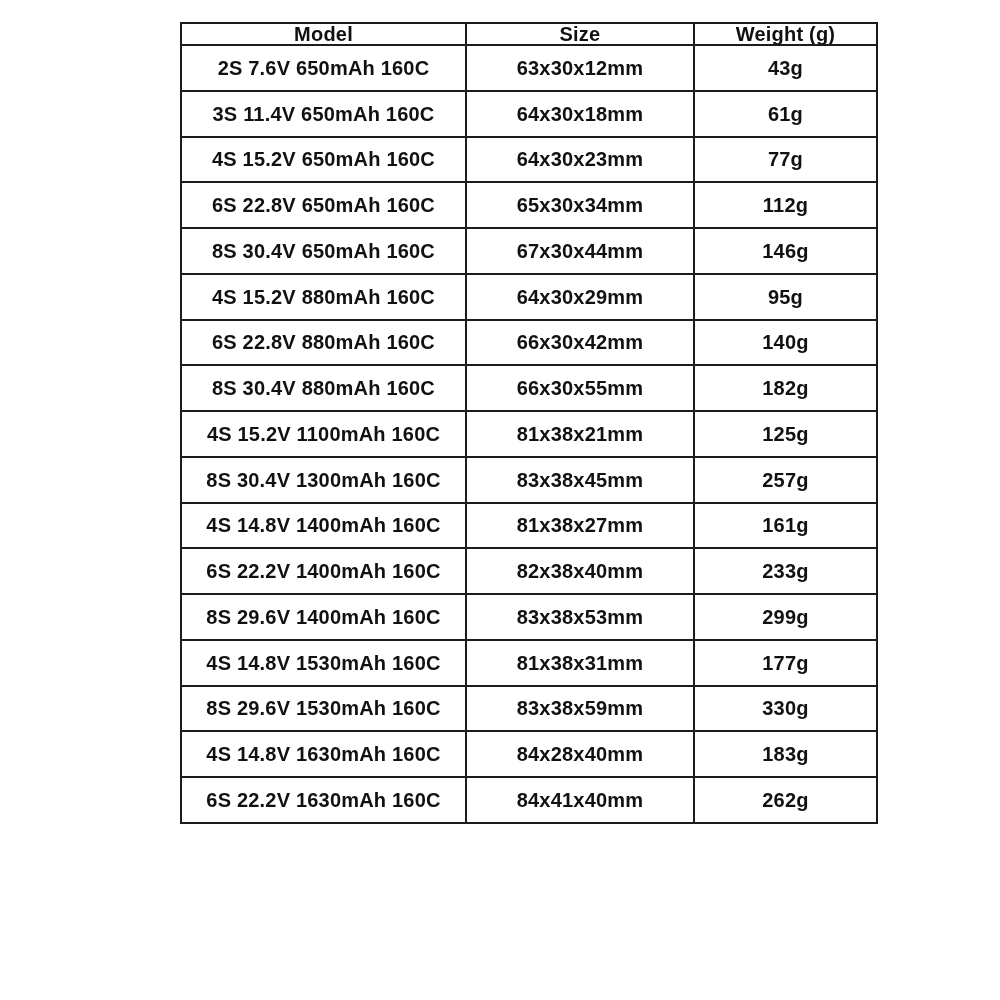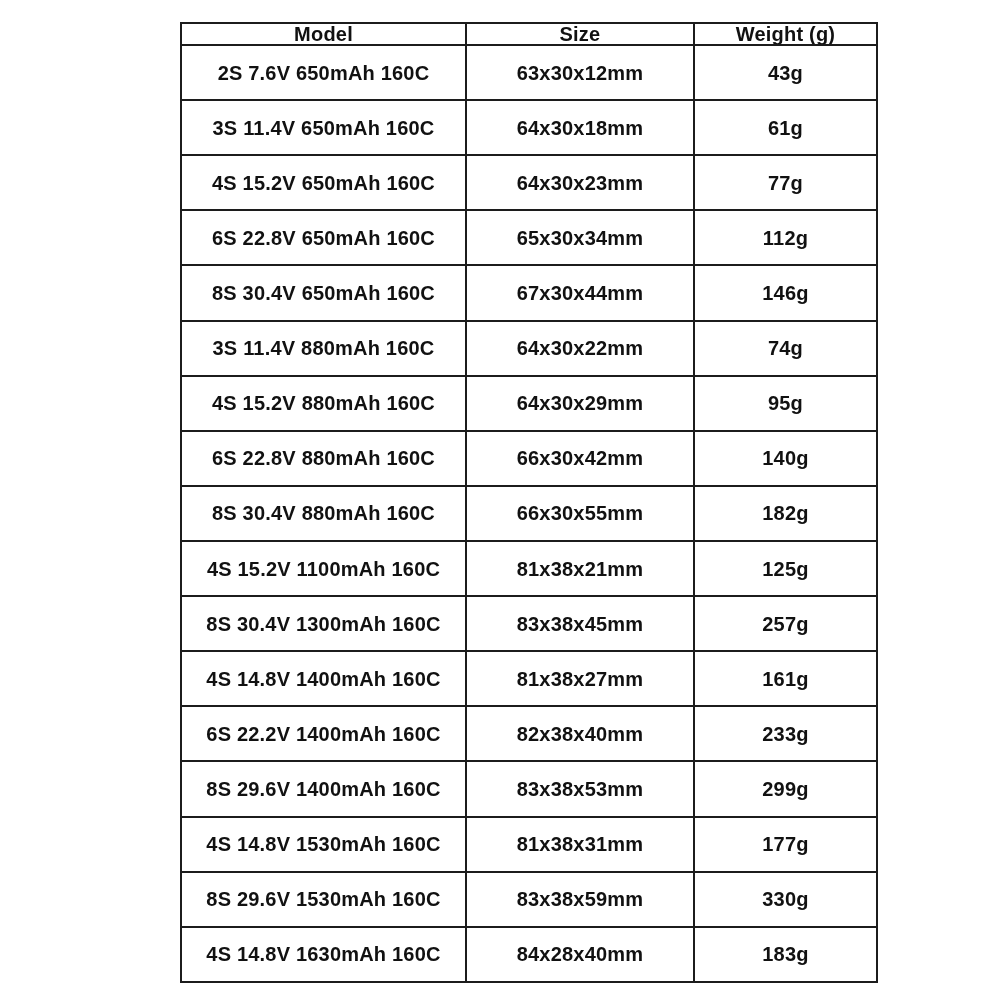--- a/index.html
+++ b/index.html
@@ -13,21 +13,21 @@
     height: 1000px;
     background: #ffffff;
     font-family: "Liberation Sans", sans-serif;
     overflow: hidden;
   }
   table.spec-table {
     position: absolute;
     left: 180px;
     top: 22px;
     width: 696px;
-    height: 961px;
+    height: 802px;
     border-collapse: collapse;
     table-layout: fixed;
     background: #ffffff;
   }
   table.spec-table th,
   table.spec-table td {
     border: 2px solid #1c1c1c;
     text-align: center;
     vertical-align: middle;
     font-weight: bold;
@@ -80,25 +80,20 @@
           <td>6S 22.8V 650mAh 160C</td>
           <td>65x30x34mm</td>
           <td>112g</td>
         </tr>
         <tr>
           <td>8S 30.4V 650mAh 160C</td>
           <td>67x30x44mm</td>
           <td>146g</td>
         </tr>
         <tr>
-          <td>3S 11.4V 880mAh 160C</td>
-          <td>64x30x22mm</td>
-          <td>74g</td>
-        </tr>
-        <tr>
           <td>4S 15.2V 880mAh 160C</td>
           <td>64x30x29mm</td>
           <td>95g</td>
         </tr>
         <tr>
           <td>6S 22.8V 880mAh 160C</td>
           <td>66x30x42mm</td>
           <td>140g</td>
         </tr>
         <tr>
@@ -139,15 +134,20 @@
         <tr>
           <td>8S 29.6V 1530mAh 160C</td>
           <td>83x38x59mm</td>
           <td>330g</td>
         </tr>
         <tr>
           <td>4S 14.8V 1630mAh 160C</td>
           <td>84x28x40mm</td>
           <td>183g</td>
         </tr>
+        <tr>
+          <td>6S 22.2V 1630mAh 160C</td>
+          <td>84x41x40mm</td>
+          <td>262g</td>
+        </tr>
       </tbody>
   </table>
 </div>
 
 </body></html>

